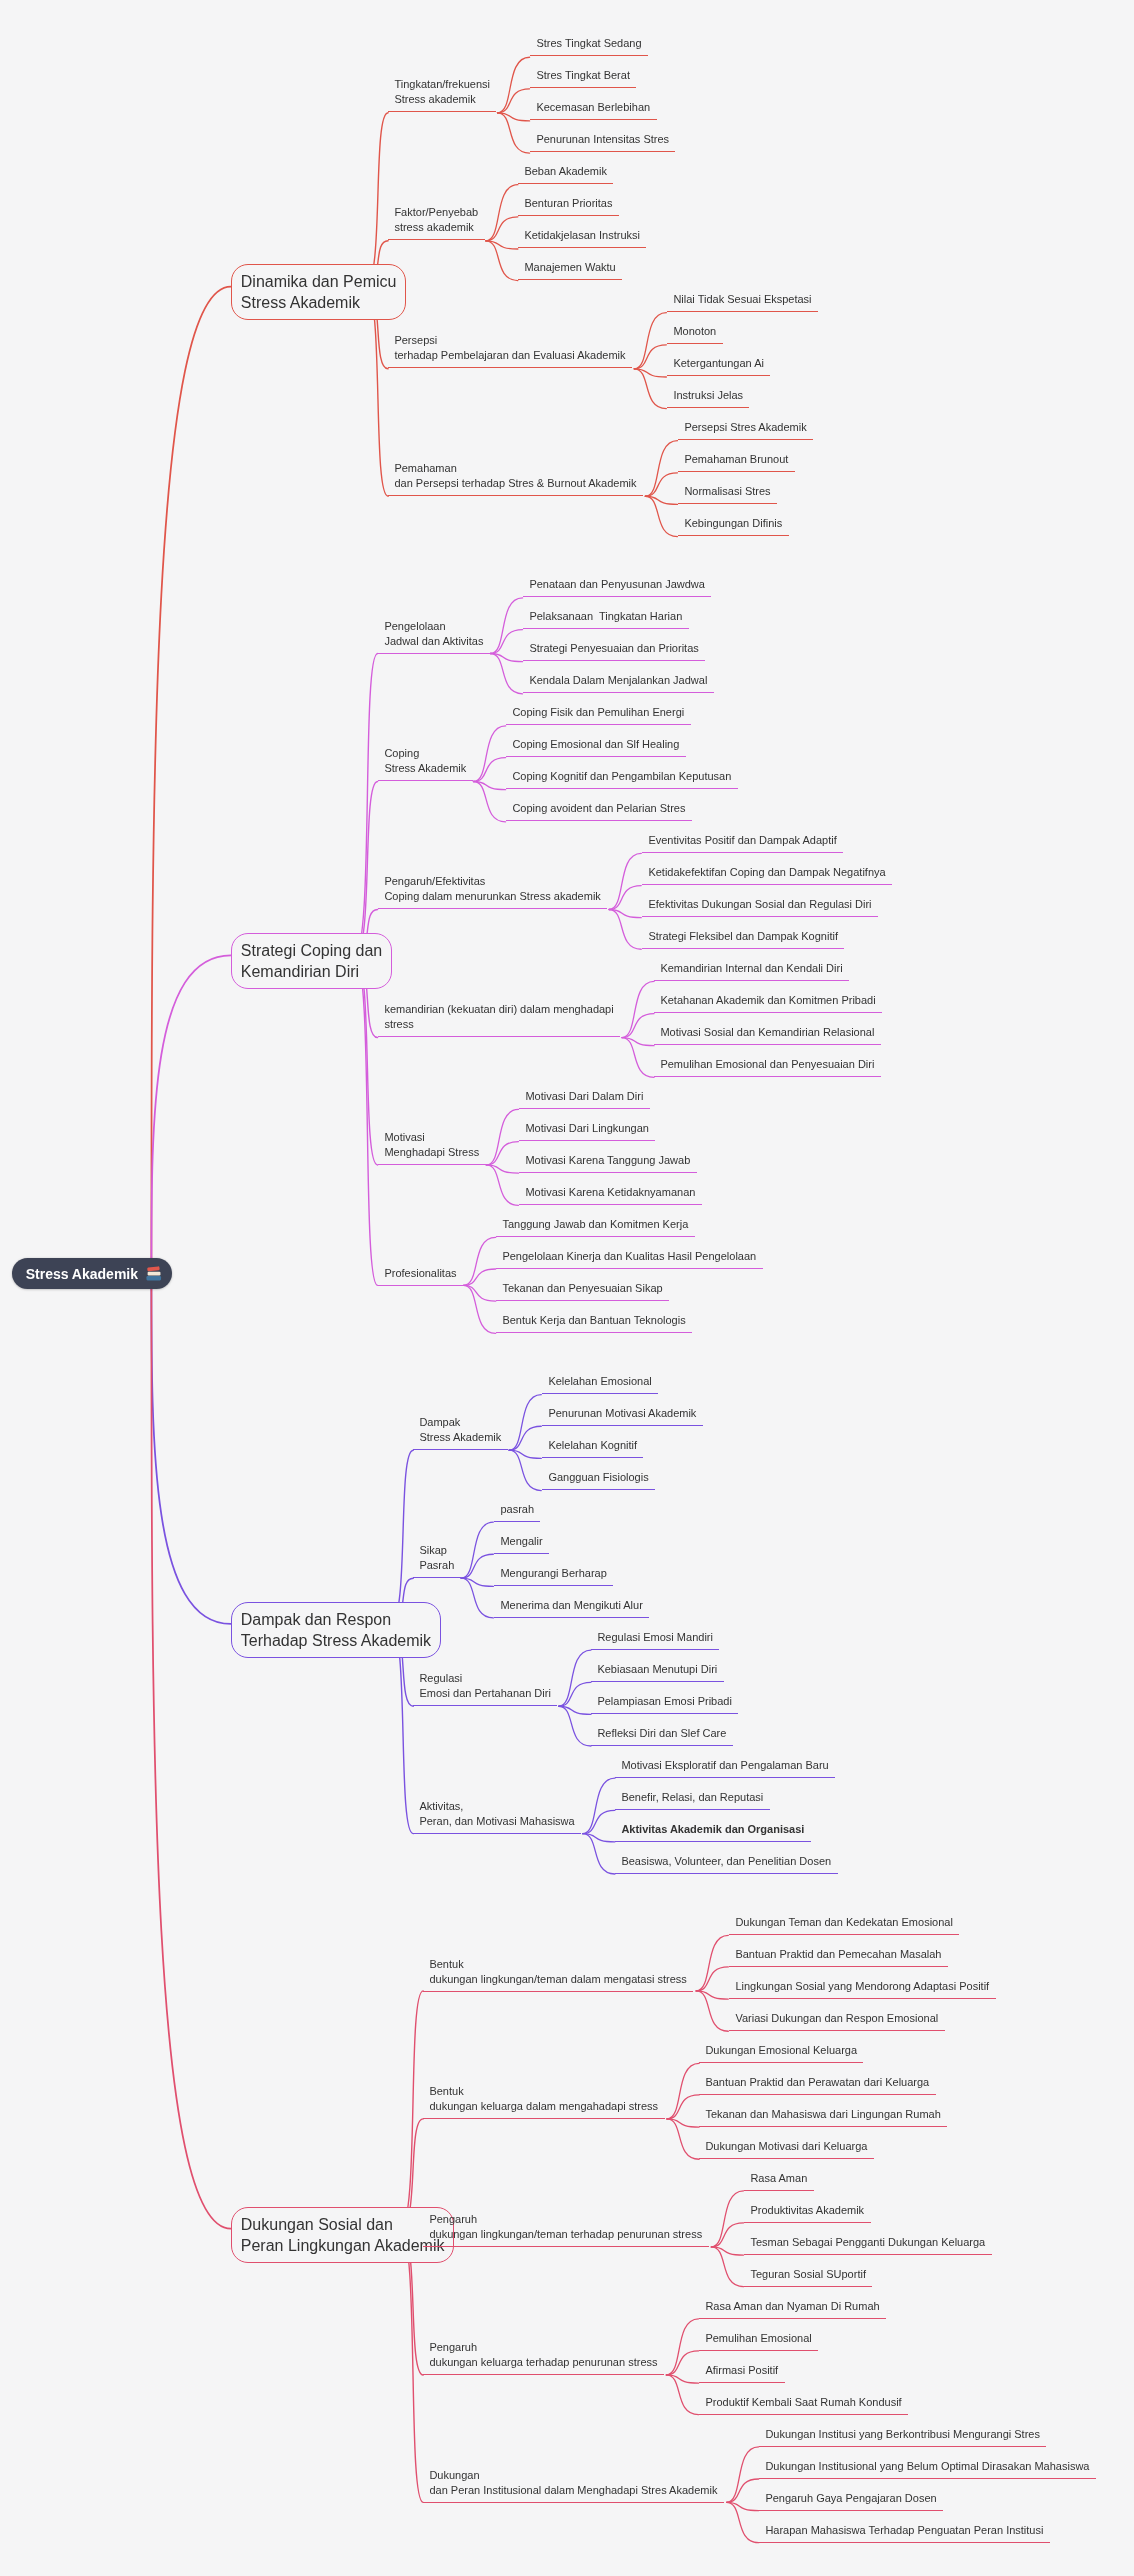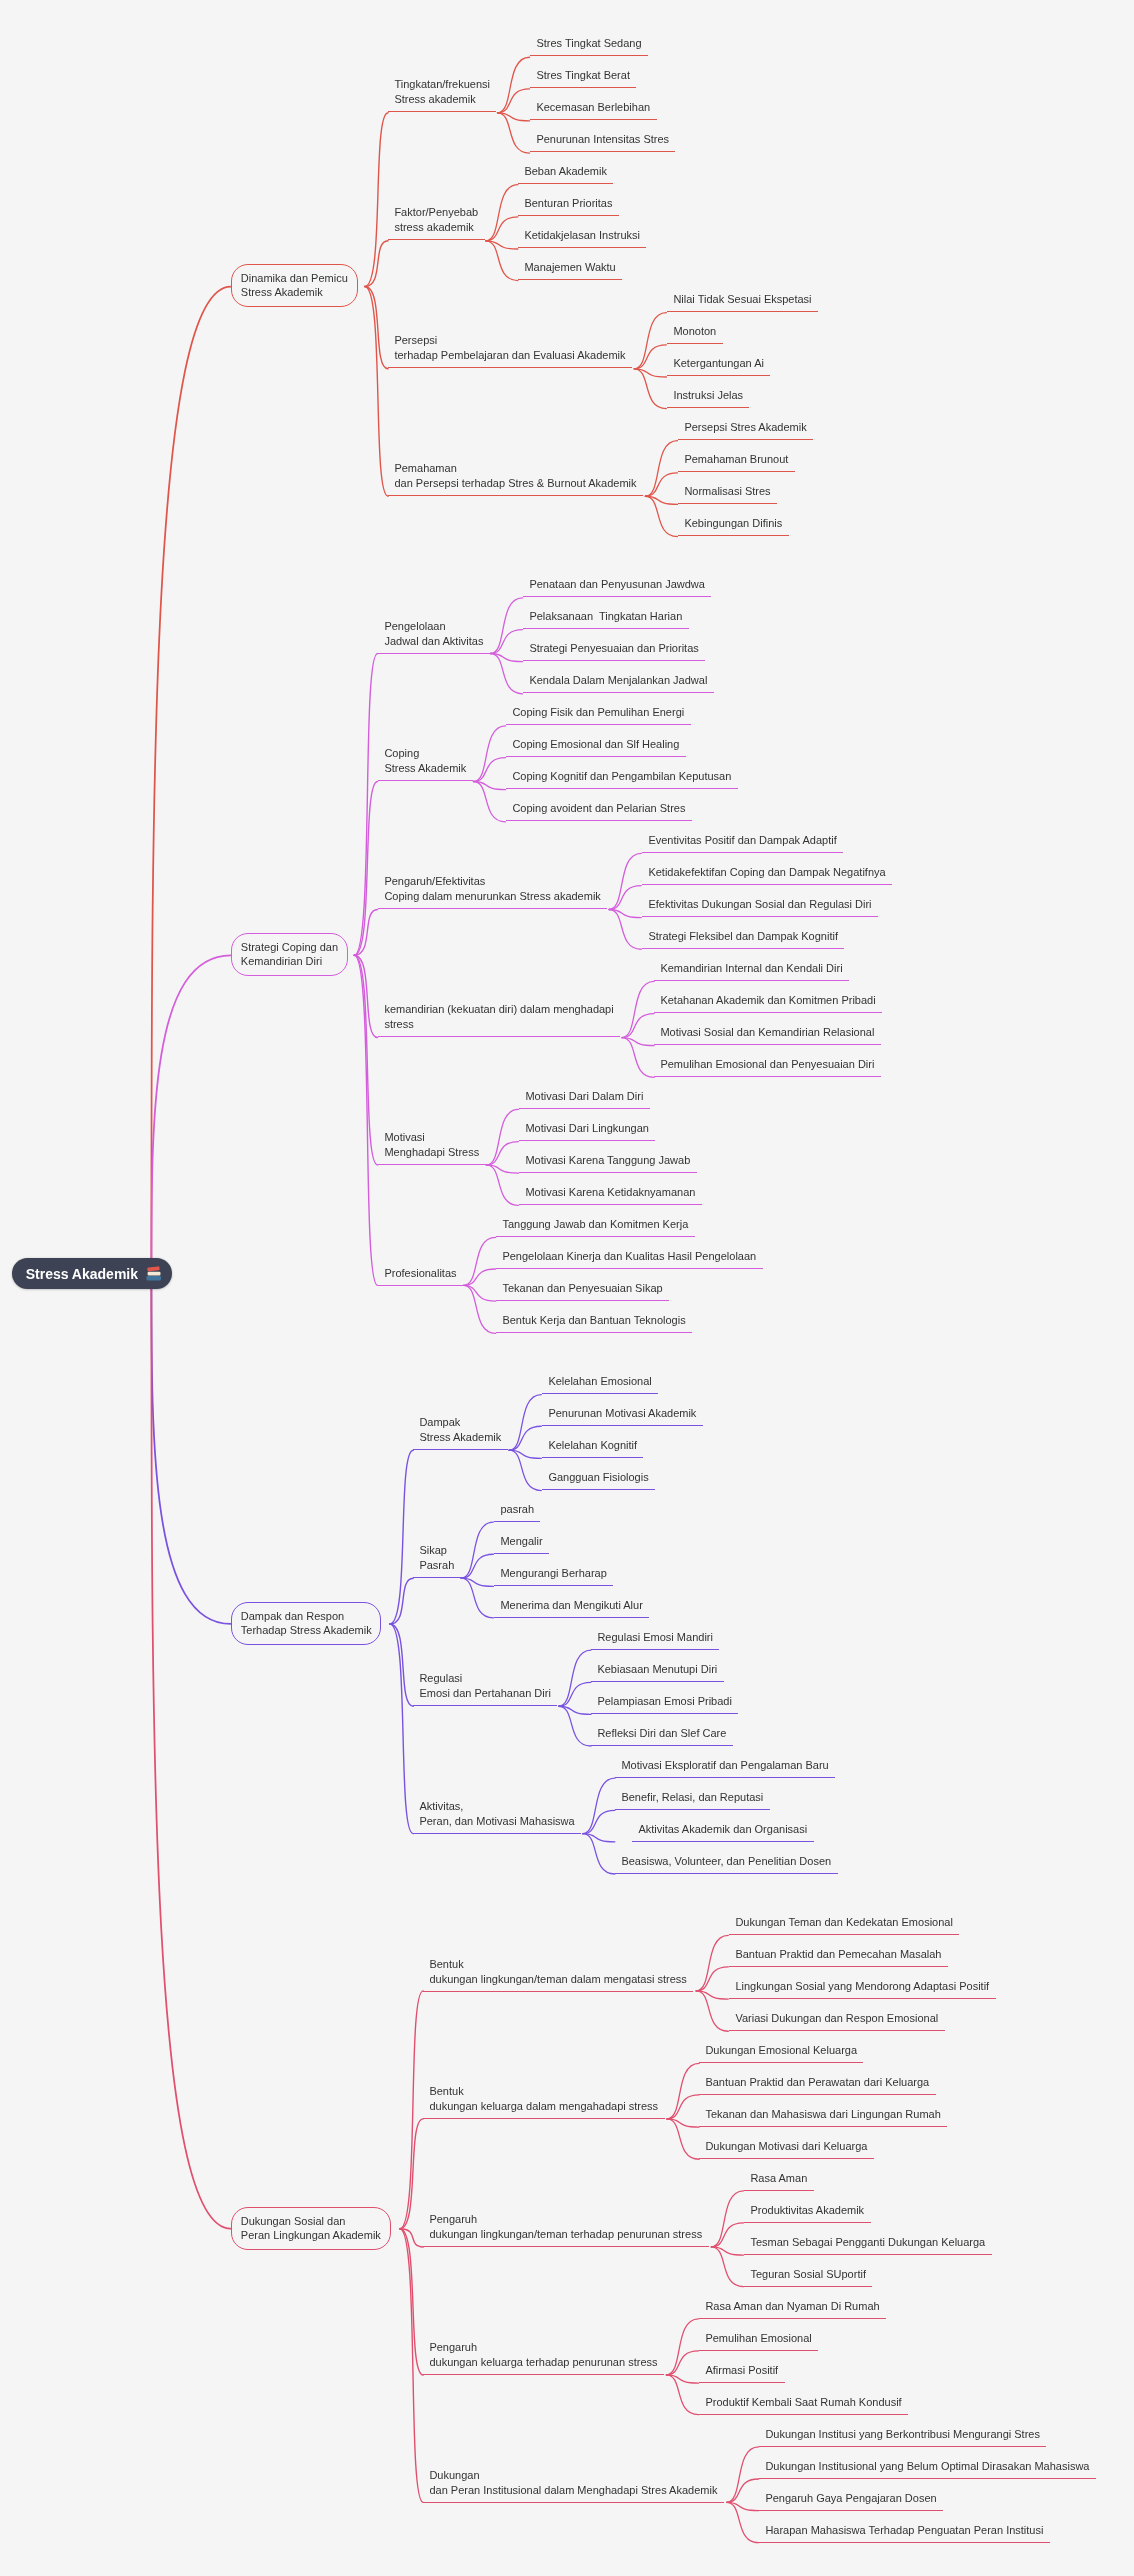--- a/index.html
+++ b/index.html
@@ -34,21 +34,21 @@
     white-space: pre;
     box-shadow: 0 0.6px 2.3px rgba(0,0,0,0.28);
   }
   .node-l1 {
     position: absolute;
     z-index: 2;
     border: 1.2px solid;
     border-radius: 17px;
     padding: 5.8px 8.8px;
     color: #333333;
-    font-size: 11px;
+    font-size: 16px;
     line-height: 1.32;
     white-space: pre;
     background: #f5f5f6;
   }
   .node-l1 .tline { white-space: pre; }
   .node-l2 {
     position: absolute;
     z-index: 2;
     padding: 2.3px 6.4px 4.1px;
     border-bottom: 1.5px solid;
@@ -243,21 +243,21 @@
     <div class="node-leaf" style="border-bottom-color: rgb(122, 82, 224); left: 494px; top: 1565px;">Mengurangi Berharap</div>
     <div class="node-leaf" style="border-bottom-color: rgb(122, 82, 224); left: 494px; top: 1597px;">Menerima dan Mengikuti Alur</div>
     <div class="node-l2" style="border-bottom-color: rgb(122, 82, 224); left: 413px; top: 1669px;"><div class="tline">Regulasi</div><div class="tline">Emosi dan Pertahanan Diri</div></div>
     <div class="node-leaf" style="border-bottom-color: rgb(122, 82, 224); left: 591px; top: 1629px;">Regulasi Emosi Mandiri</div>
     <div class="node-leaf" style="border-bottom-color: rgb(122, 82, 224); left: 591px; top: 1661px;">Kebiasaan Menutupi Diri</div>
     <div class="node-leaf" style="border-bottom-color: rgb(122, 82, 224); left: 591px; top: 1693px;">Pelampiasan Emosi Pribadi</div>
     <div class="node-leaf" style="border-bottom-color: rgb(122, 82, 224); left: 591px; top: 1725px;">Refleksi Diri dan Slef Care</div>
     <div class="node-l2" style="border-bottom-color: rgb(122, 82, 224); left: 413px; top: 1797px;"><div class="tline">Aktivitas,</div><div class="tline">Peran, dan Motivasi Mahasiswa</div></div>
     <div class="node-leaf" style="border-bottom-color: rgb(122, 82, 224); left: 615px; top: 1757px;">Motivasi Eksploratif dan Pengalaman Baru</div>
     <div class="node-leaf" style="border-bottom-color: rgb(122, 82, 224); left: 615px; top: 1789px;">Benefir, Relasi, dan Reputasi</div>
-    <div class="node-leaf" style="border-bottom-color: rgb(122, 82, 224); left: 632px; top: 1821px;">Aktivitas Akademik dan Organisasi</div>
+    <div class="node-leaf" style="border-bottom-color: rgb(122, 82, 224); left: 615px; top: 1821px; font-weight: bold;">Aktivitas Akademik dan Organisasi</div>
     <div class="node-leaf" style="border-bottom-color: rgb(122, 82, 224); left: 615px; top: 1853px;">Beasiswa, Volunteer, dan Penelitian Dosen</div>
     <div class="node-l1" style="border-color: rgb(224, 79, 110); left: 231px; top: 2207px;"><div class="tline">Dukungan Sosial dan</div><div class="tline">Peran Lingkungan Akademik</div></div>
     <div class="node-l2" style="border-bottom-color: rgb(224, 79, 110); left: 423px; top: 1955px;"><div class="tline">Bentuk</div><div class="tline">dukungan lingkungan/teman dalam mengatasi stress</div></div>
     <div class="node-leaf" style="border-bottom-color: rgb(224, 79, 110); left: 729px; top: 1914px;">Dukungan Teman dan Kedekatan Emosional</div>
     <div class="node-leaf" style="border-bottom-color: rgb(224, 79, 110); left: 729px; top: 1946px;">Bantuan Praktid dan Pemecahan Masalah</div>
     <div class="node-leaf" style="border-bottom-color: rgb(224, 79, 110); left: 729px; top: 1978px;">Lingkungan Sosial yang Mendorong Adaptasi Positif</div>
     <div class="node-leaf" style="border-bottom-color: rgb(224, 79, 110); left: 729px; top: 2010px;">Variasi Dukungan dan Respon Emosional</div>
     <div class="node-l2" style="border-bottom-color: rgb(224, 79, 110); left: 423px; top: 2082px;"><div class="tline">Bentuk</div><div class="tline">dukungan keluarga dalam mengahadapi stress</div></div>
     <div class="node-leaf" style="border-bottom-color: rgb(224, 79, 110); left: 699px; top: 2042px;">Dukungan Emosional Keluarga</div>
     <div class="node-leaf" style="border-bottom-color: rgb(224, 79, 110); left: 699px; top: 2074px;">Bantuan Praktid dan Perawatan dari Keluarga</div>

